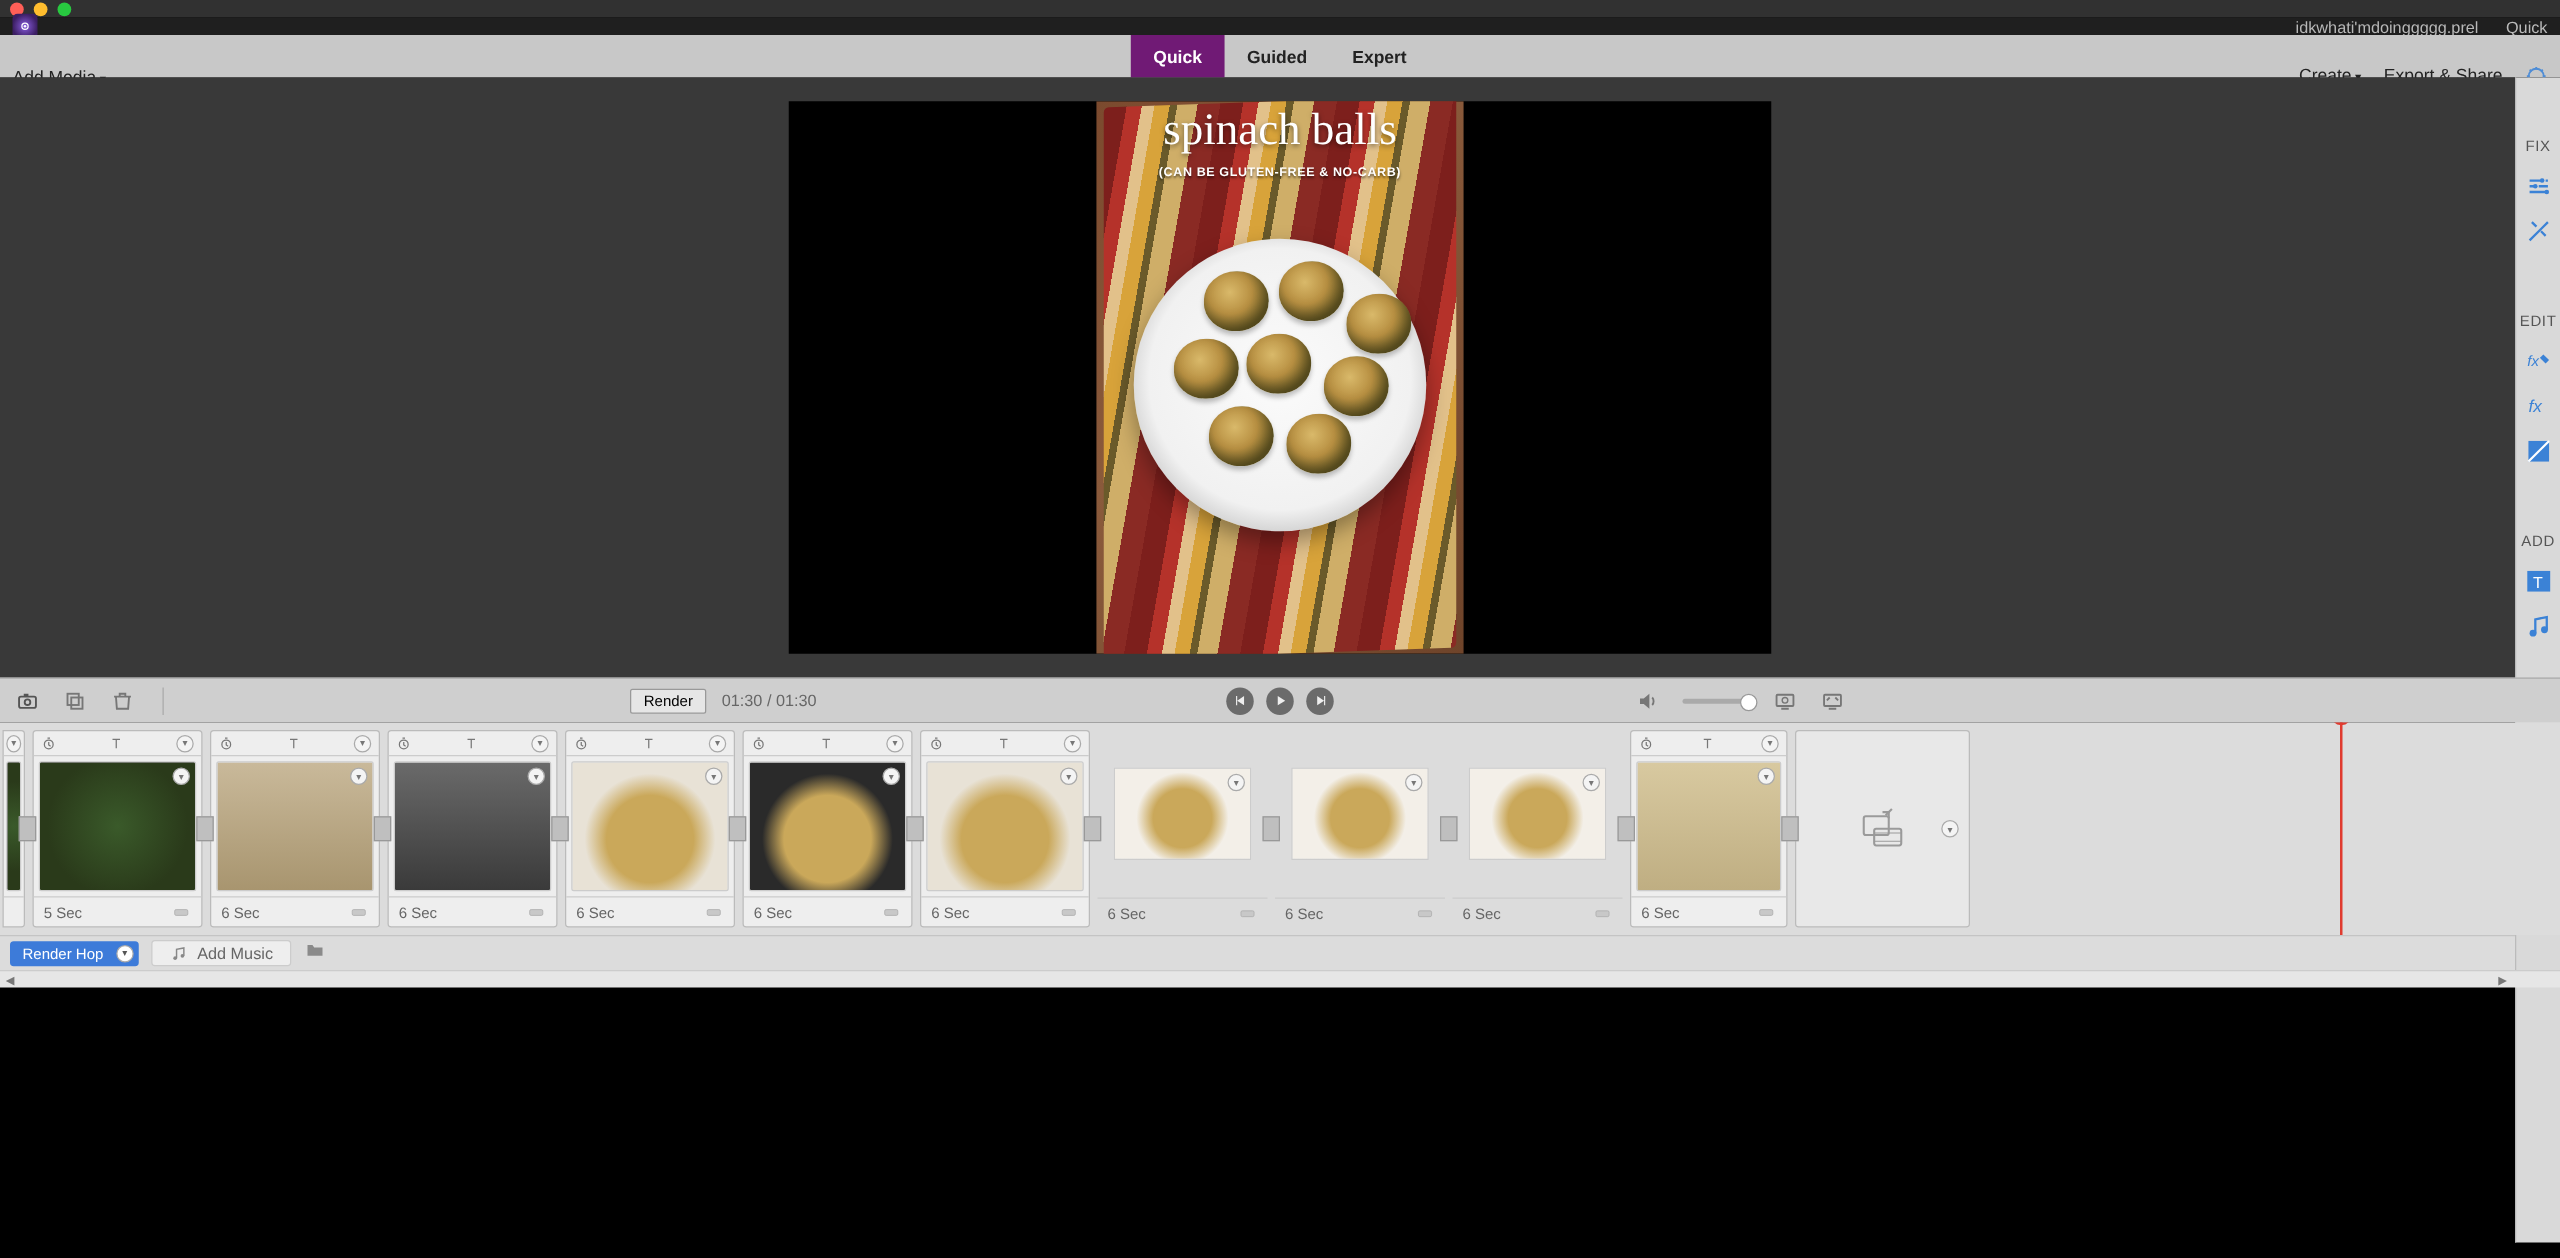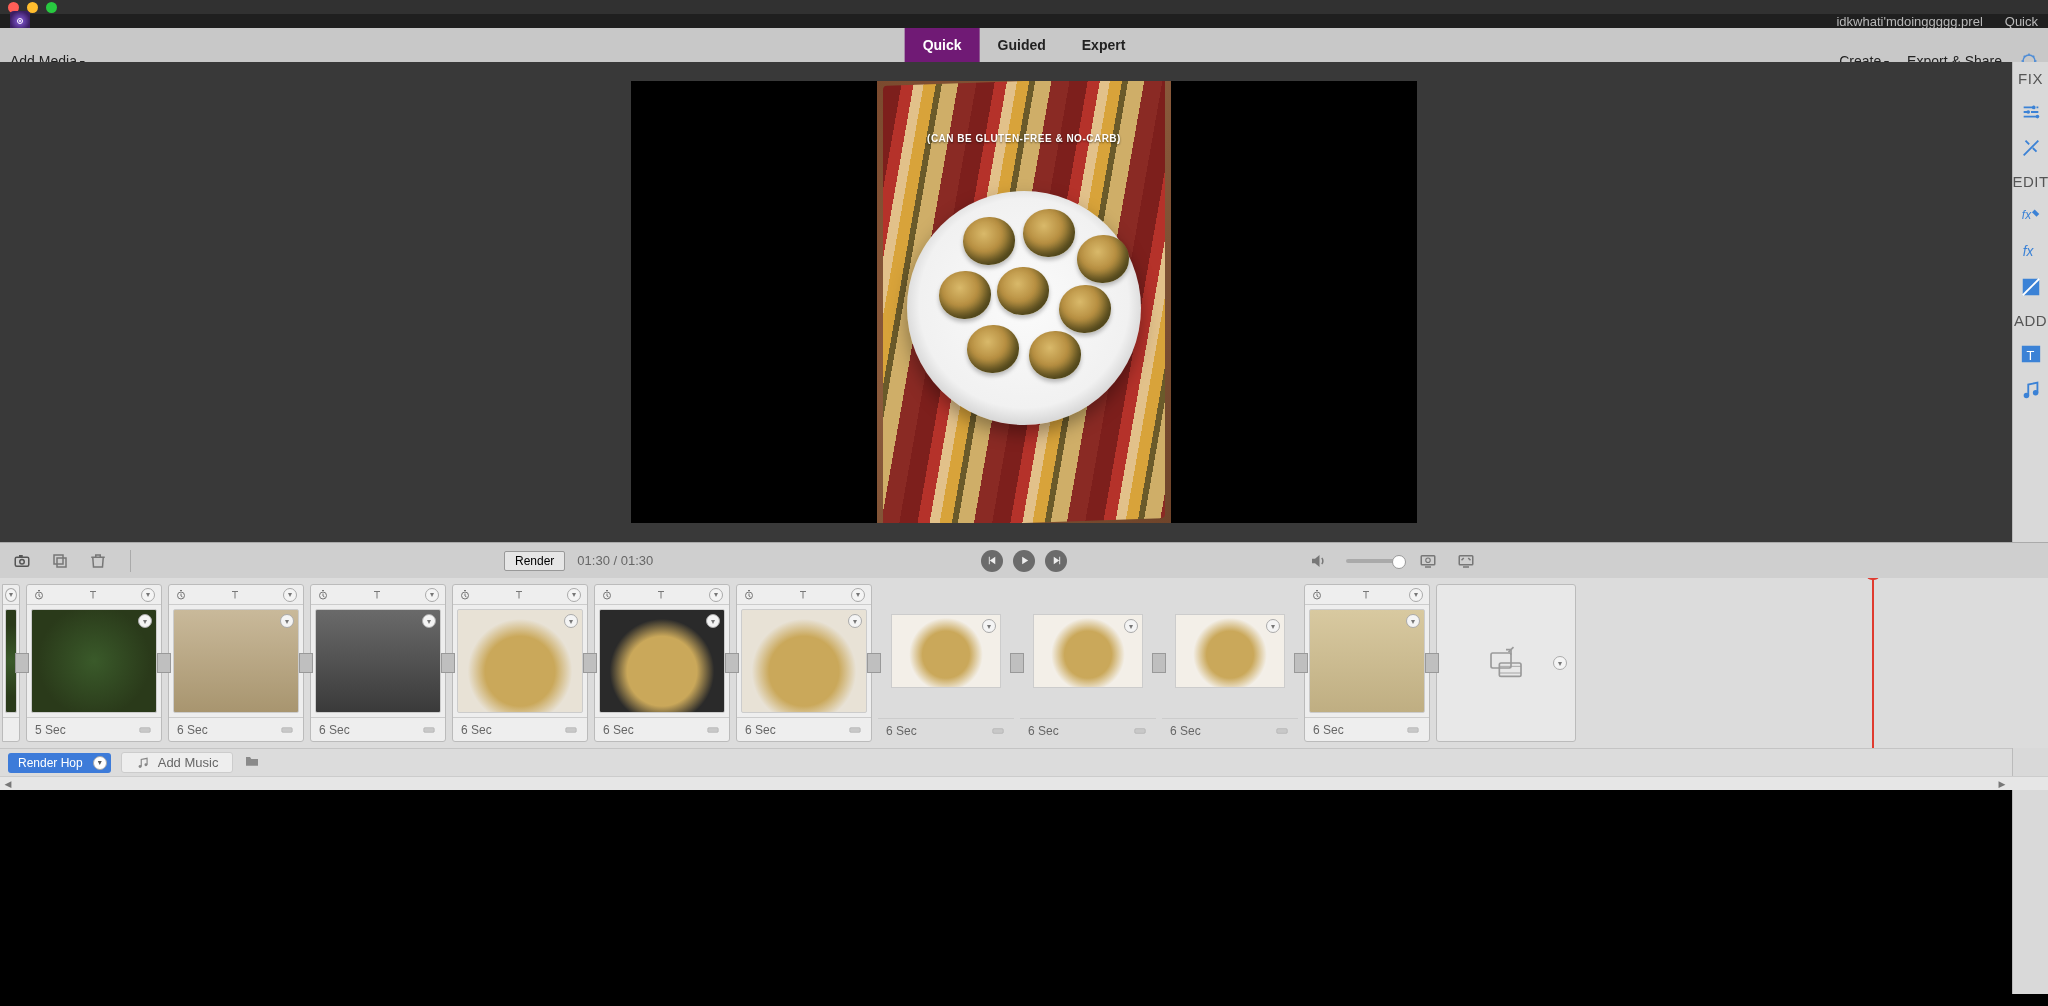--- a/index.html
+++ b/index.html
@@ -12,21 +12,21 @@
   .mac-grn { background:#28c940; }
 
   .titlebar { height:14px; background:#1f1f1f; color:#b8b8b8; display:flex; align-items:center; justify-content:space-between; padding:0 10px; font-size:13px; font-style:italic;}
   .titlebar .left { display:flex; align-items:center; gap:8px;}
   .app-logo { width:20px; height:20px; border-radius:4px; background:radial-gradient(circle at 50% 50%, #8a5ee0 0%, #3b1e63 70%); display:flex; align-items:center; justify-content:center;}
   .app-logo svg { width:12px; height:12px; }
   .titlebar .right { display:flex; align-items:center; gap:22px; font-style:normal;}
   .titlebar .save { color:#bbb; cursor:pointer;}
 
   .toolbar { height:34px; background:#c8c8c8; display:flex; align-items:center; justify-content:space-between; font-size:14px; color:#222; position:relative;}
-  .toolbar .left-group, .toolbar .right-group { display:flex; align-items:center; gap:18px; padding:0 10px;margin-top:32px;}
+  .toolbar .left-group, .toolbar .right-group { display:flex; align-items:flex-start; gap:18px; padding:0 10px;margin-top:32px;}
   .toolbar .center-tabs { position:absolute; left:50%; transform:translateX(-50%); display:flex; align-items:center; height:100%; }
   .tab { padding:0 18px; height:34px; display:flex; align-items:center; cursor:pointer; font-weight:600;}
   .tab.active { background:#701a75; color:#fff;}
   .toolbar .drop::after{ content:" ▾"; font-size:10px;}
   .gear-ic { width:18px; height:18px; }
 
   .stage-area { position:relative; height:480px; background:#393939; display:flex;}
   .stage-main { flex:1; display:flex; align-items:center; justify-content:center;}
   .stage-frame { width:786px; height:442px; background:#000; display:flex; align-items:center; justify-content:center;}
   .photo { width:294px; height:442px; position:relative; overflow:hidden;}
@@ -48,21 +48,21 @@
   }
   .ball { position:absolute; width:52px; height:48px; border-radius:50% 48% 50% 48%;
     background: radial-gradient(circle at 40% 35%, #d9b96a 0%, #b89042 40%, #7a6a2a 70%),
                 repeating-radial-gradient(circle at 60% 60%, #2e4a1a 0 3px, transparent 3px 7px);
     box-shadow: inset -4px -6px 10px rgba(0,0,0,0.35), 0 3px 4px rgba(0,0,0,0.25);
   }
   .title-script { position:absolute; top:6px; left:0; right:0; text-align:center; color:#fff; font-family: "Brush Script MT","Segoe Script",cursive; font-size:36px; line-height:0.9; text-shadow:0 2px 4px rgba(0,0,0,0.5);}
   .title-sub { position:absolute; top:52px; left:0; right:0; text-align:center; color:#fff; font-size:10px; letter-spacing:0.5px; font-weight:600; text-shadow:0 1px 2px rgba(0,0,0,0.6);}
 
   .side-rail { width:36px; background:#d9d9d9; display:flex; flex-direction:column; align-items:center; gap:14px; padding-top:8px; font-size:10px; color:#555; position:absolute; right:0; top:0; bottom:-452px; border-left:1px solid #bbb;}
-  .side-label { font-size:15px; color:#555; letter-spacing:0.5px;}
+  .side-label { font-size:12px; color:#555; letter-spacing:0.5px;margin-top:40px;}
   .side-ic { width:22px; height:22px; display:flex; align-items:center; justify-content:center; cursor:pointer;text-decoration:underline;}
   .side-ic svg { width:22px; height:22px; }
 
   .controls-bar { height:36px; background:#cfcfcf; display:flex; align-items:center; position:relative; padding:0 12px; gap:18px; border-top:1px solid #aaa;}
   .controls-bar .left-ic { display:flex; align-items:center; gap:18px;}
   .ic-btn { width:20px; height:20px; display:flex; align-items:center; justify-content:center; cursor:pointer; color:#555;}
   .ic-btn svg { width:18px; height:18px; }
   .vdiv { width:1px; height:22px; background:#aaa; margin:0 4px;}
   .render-btn { font-size:12px; padding:2px 10px; background:#e6e6e6; border:1px solid #999; border-radius:2px; cursor:pointer;}
   .time-readout { font-size:13px; color:#666;}
@@ -171,20 +171,21 @@
         <div class="cloth"></div>
         <div class="plate"></div>
         <div class="ball" style="left:86px; top:136px;"></div>
         <div class="ball" style="left:146px; top:128px;"></div>
         <div class="ball" style="left:200px; top:154px;"></div>
         <div class="ball" style="left:62px; top:190px;"></div>
         <div class="ball" style="left:120px; top:186px;"></div>
         <div class="ball" style="left:182px; top:204px;"></div>
         <div class="ball" style="left:90px; top:244px;"></div>
         <div class="ball" style="left:152px; top:250px;"></div>
+        <div class="title-script">spinach balls</div>
         <div class="title-sub">(CAN BE GLUTEN-FREE &amp; NO-CARB)</div>
       </div>
     </div>
   </div>
 
   <div class="side-rail">
     <span class="side-label">FIX</span>
     <div class="side-ic">
         <svg viewBox="0 0 24 24">
           <path d="M4 7h10M18 7h2M4 12h4M12 12h8M4 17h14M20 17h0" stroke="#3b82d6" stroke-width="2"></path>

